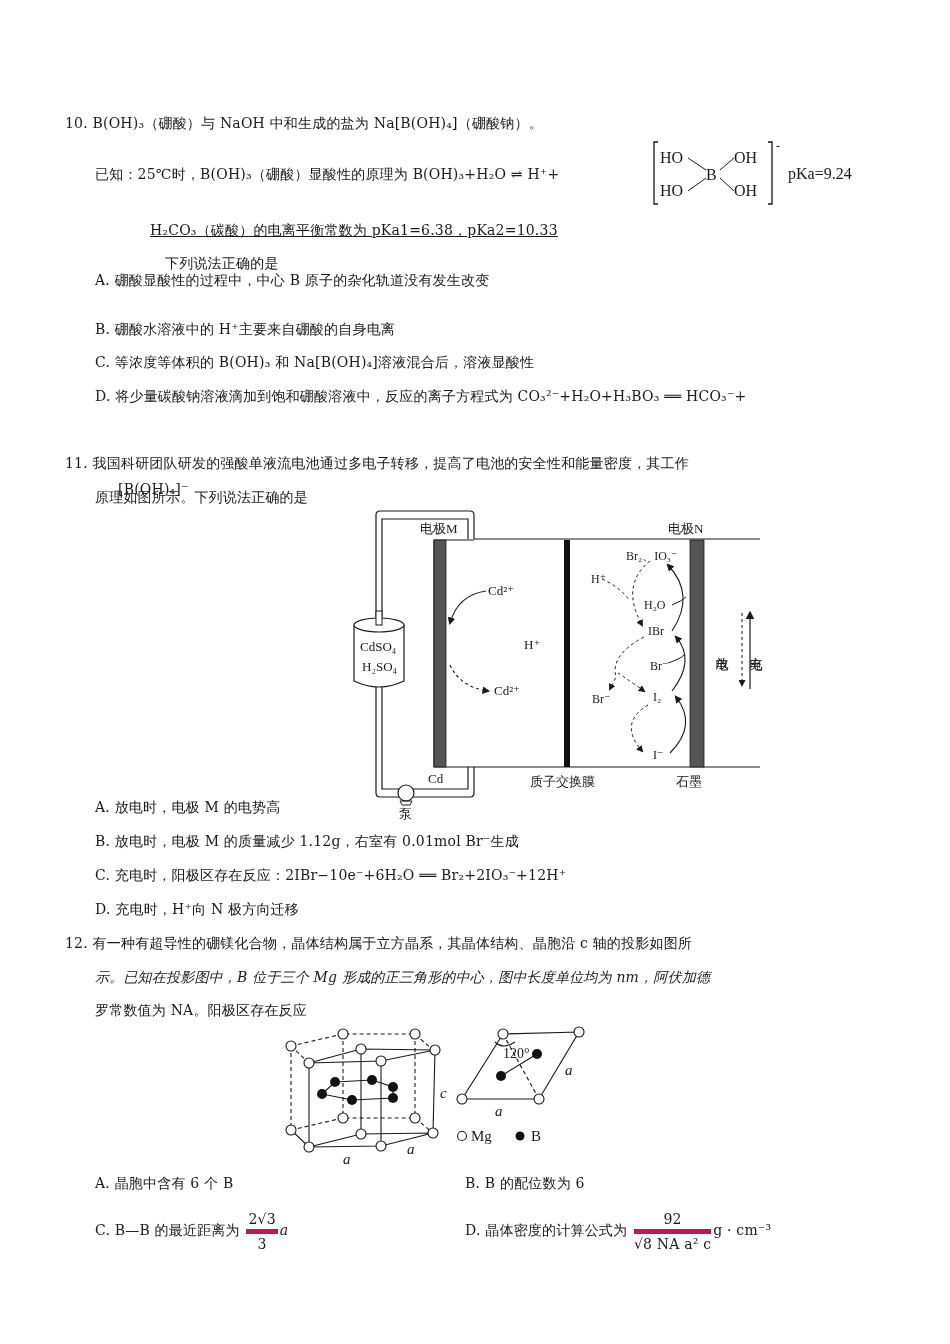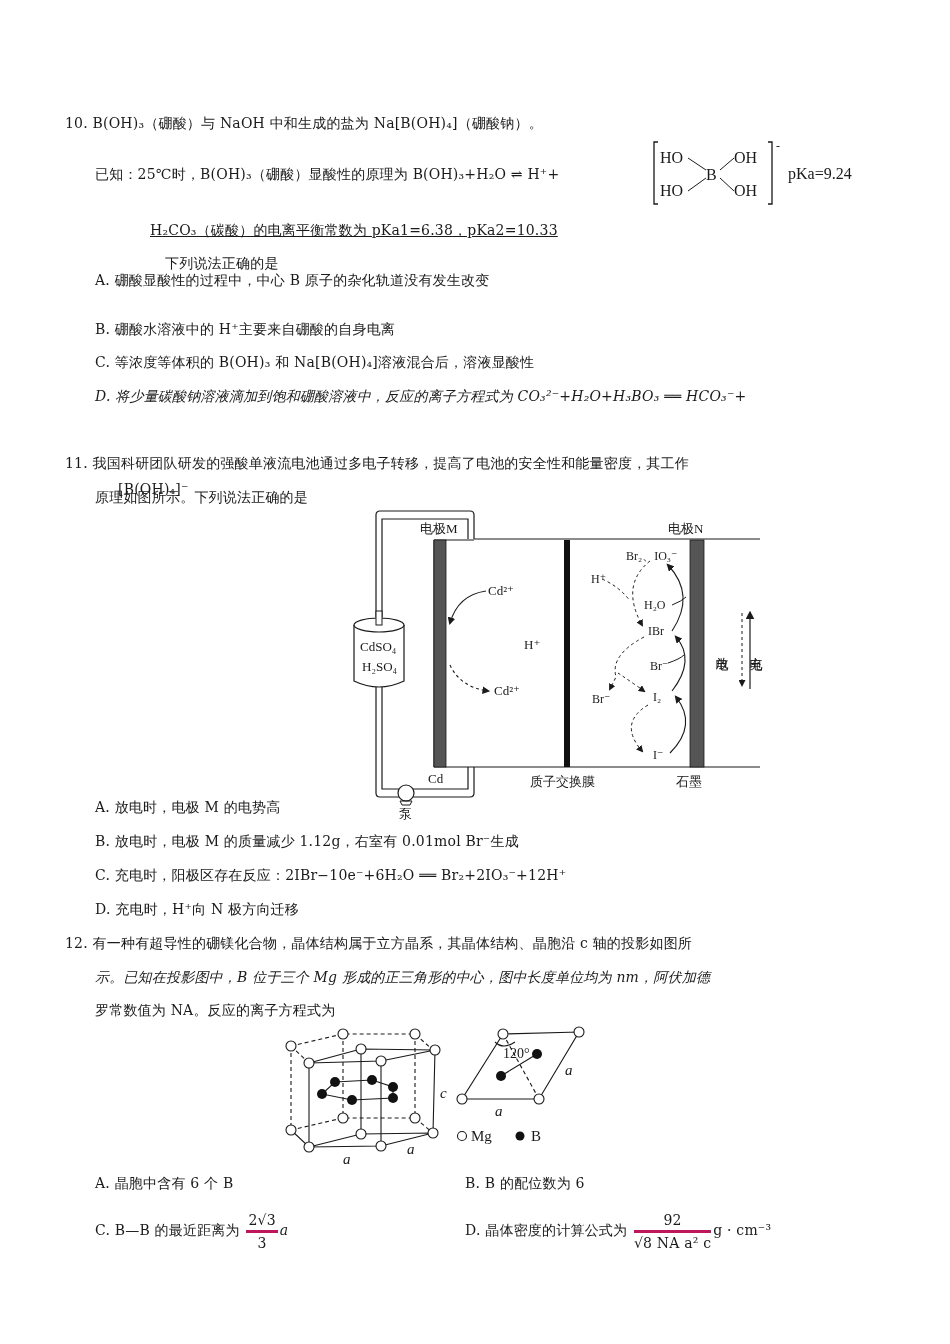--- a/index.html
+++ b/index.html
@@ -8,21 +8,21 @@
     font-family: "DejaVu Serif", "Liberation Serif", serif;
     color: #1a1a1a;
   }
   .line {
     position: absolute; font-size: 14px; line-height: 22px; white-space: nowrap;
     letter-spacing: 0.2px;
   }
   .ital { font-style: italic; }
   .diagram { position: absolute; }
   .frac { display: inline-block; vertical-align: middle; text-align: center; margin: 0 2px; }
-  .frac .num { display: block; border-bottom: 3px solid #be185d; padding: 0 2px; line-height: 20px; }
+  .frac .num { display: block; border-bottom: 5px solid #be185d; padding: 0 2px; line-height: 20px; }
   .frac .den { display: block; line-height: 20px; }
   svg text { font-family: "Liberation Serif", "DejaVu Serif", serif; fill: #1a1a1a; }
 </style>
 </head>
 <body>
 
 <div class="line" style="left:65px;top:112px;">
   <span>10.</span>
   <span>B(OH)₃（硼酸）与 NaOH 中和生成的盐为 Na[B(OH)₄]（硼酸钠）。</span>
 </div>
@@ -55,21 +55,21 @@
   <span>硼酸显酸性的过程中，中心 B 原子的杂化轨道没有发生改变</span>
 </div>
 <div class="line" style="left:95px;top:318px;">
   <span>B.</span>
   <span>硼酸水溶液中的 H⁺主要来自硼酸的自身电离</span>
 </div>
 <div class="line" style="left:95px;top:351px;text-align:center;">
   <span>C.</span>
   <span>等浓度等体积的 B(OH)₃ 和 Na[B(OH)₄]溶液混合后，溶液显酸性</span>
 </div>
-<div class="line" style="left:95px;top:385px;font-style:italic;">
+<div class="line" style="left:95px;top:385px;">
   <span>D.</span>
   <span>将少量碳酸钠溶液滴加到饱和硼酸溶液中，反应的离子方程式为 CO₃²⁻+H₂O+H₃BO₃ ══ HCO₃⁻+</span>
 </div>
 <div class="line" style="left:118px;top:430px;margin-top:48px;">[B(OH)₄]⁻</div>
 
 <div class="line" style="left:65px;top:452px;">
   <span>11.</span>
   <span>我国科研团队研发的强酸单液流电池通过多电子转移，提高了电池的安全性和能量密度，其工作</span>
 </div>
 <div class="line" style="left:95px;top:486px;">原理如图所示。下列说法正确的是</div>
@@ -163,21 +163,21 @@
 <div class="line" style="left:95px;top:898px;">
   <span>D.</span>
   <span>充电时，H⁺向 N 极方向迁移</span>
 </div>
 
 <div class="line" style="left:65px;top:932px;">
   <span>12.</span>
   <span>有一种有超导性的硼镁化合物，晶体结构属于立方晶系，其晶体结构、晶胞沿 c 轴的投影如图所</span>
 </div>
 <div class="line" style="left:95px;top:966px;font-style:italic;">示。已知在投影图中，B 位于三个 Mg 形成的正三角形的中心，图中长度单位均为 nm，阿伏加德</div>
-<div class="line" style="left:95px;top:999px;">罗常数值为 NA。反应的离子方程式为</div>
+<div class="line" style="left:95px;top:999px;">罗常数值为 NA。阳极区存在反应</div>
 
 <svg class="diagram" style="left:275px;top:1020px;" width="320" height="150">
   <g stroke="#1a1a1a" stroke-width="1.1" fill="none">
 
     <path d="M16,26 L68,14 L140,14 L158,30" stroke-dasharray="4,3"></path>
     <path d="M16,26 L34,43" stroke-dasharray="4,3"></path>
 
     <path d="M34,43 L106,41 L160,30 M86,29 L160,30 M34,43 L86,29"></path>
 
     <path d="M16,110 L68,98 L140,98 L158,113" stroke-dasharray="4,3"></path>

